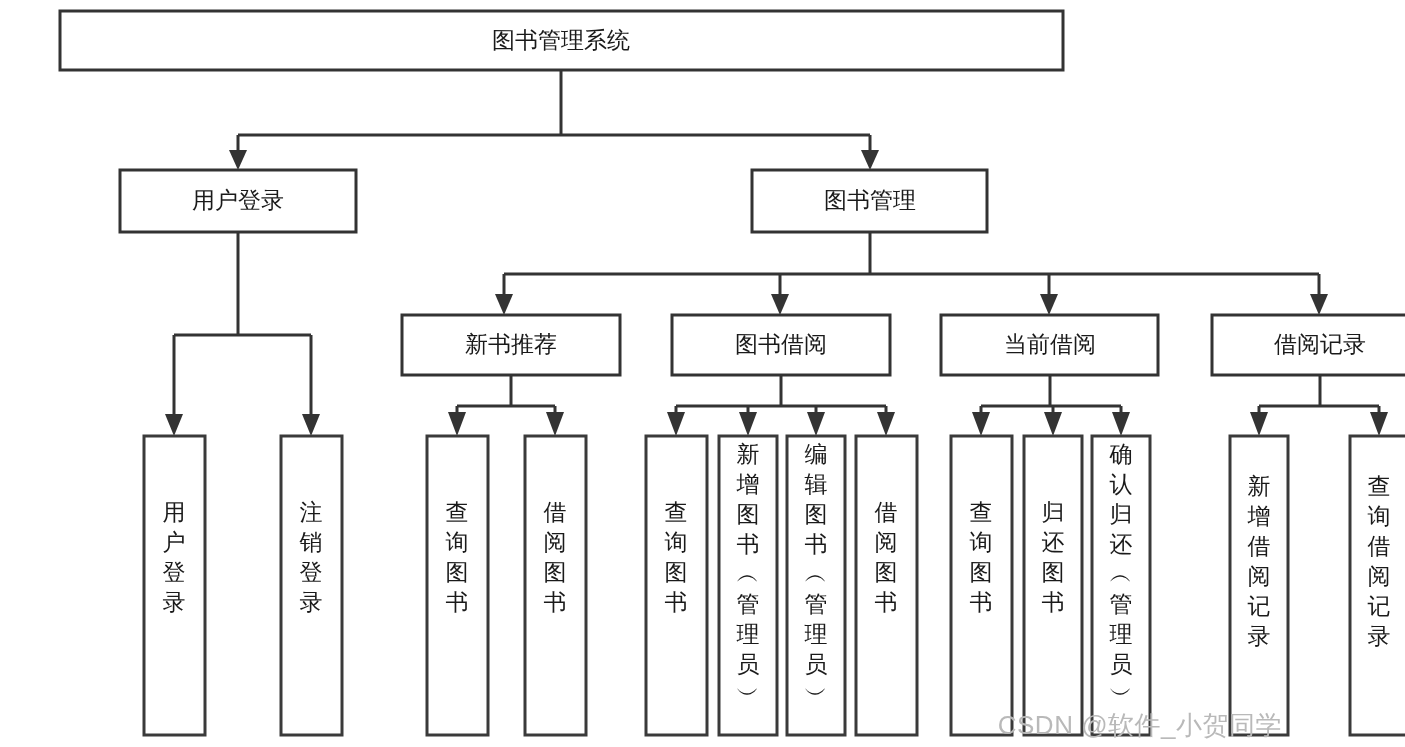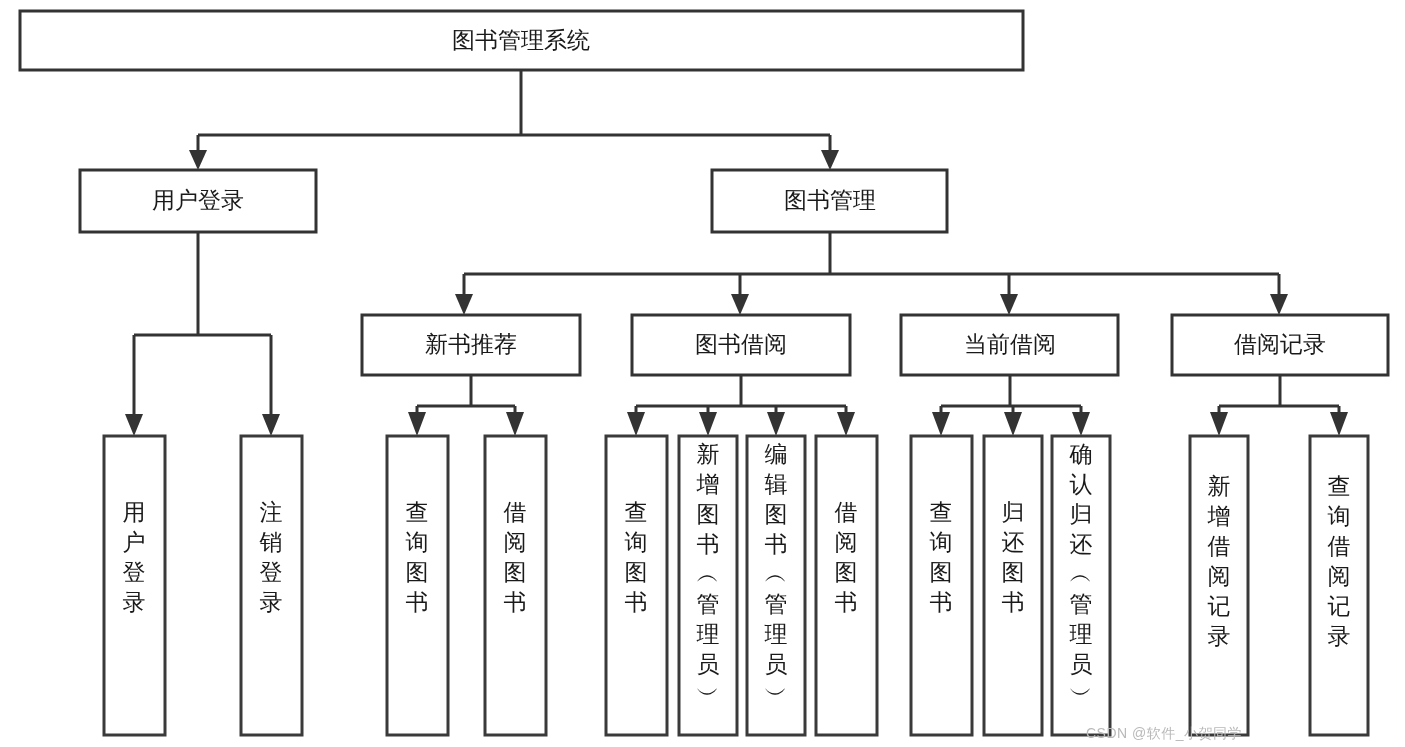--- a/index.html
+++ b/index.html
@@ -1,40 +1,40 @@
 <!DOCTYPE html>
 <html><head>
 <meta charset="utf-8">
 <style>
   html,body{margin:0;padding:0;background:#ffffff;}
   body{
     font-family:"Liberation Sans","DejaVu Sans",sans-serif;
     width:1405px;height:747px;overflow:hidden;position:relative;
   }
-  #diagram-root{position:relative;width:1250px;height:747px;}
+  #diagram-root{position:relative;width:1250px;height:747px;padding-left:40px;}
   svg#flowchart{display:block;width:1405px;height:747px;}
 
   .node-box{fill:#ffffff;stroke:#333333;stroke-width:3;}
   .node-box-thin{fill:#ffffff;stroke:#3a3a3a;stroke-width:3;}
   .edge{stroke:#333333;stroke-width:3;fill:none;stroke-linecap:butt;}
   .arrow-head{fill:#333333;stroke:none;}
 
   .node-label{
     font-family:"Liberation Sans","DejaVu Sans",sans-serif;
     font-size:23px;fill:#1a1a1a;text-anchor:middle;dominant-baseline:middle;
   }
   .node-label-v{
     font-family:"Liberation Sans","DejaVu Sans",sans-serif;
     font-size:23px;fill:#1a1a1a;text-anchor:middle;
   }
 
   .watermark{
     position:absolute;right:8px;bottom:4px;
     font-family:"Liberation Sans","DejaVu Sans",sans-serif;
-    font-size:14px;color:#b9b9b9;white-space:nowrap;letter-spacing:0.5px;
+    font-size:26px;color:#b9b9b9;white-space:nowrap;letter-spacing:0.5px;
   }
 </style>
 </head>
 <body>
 
 <div id="diagram-root">
 
   <svg id="flowchart" viewBox="0 0 1405 747" xmlns="http://www.w3.org/2000/svg">
 
     <g>

